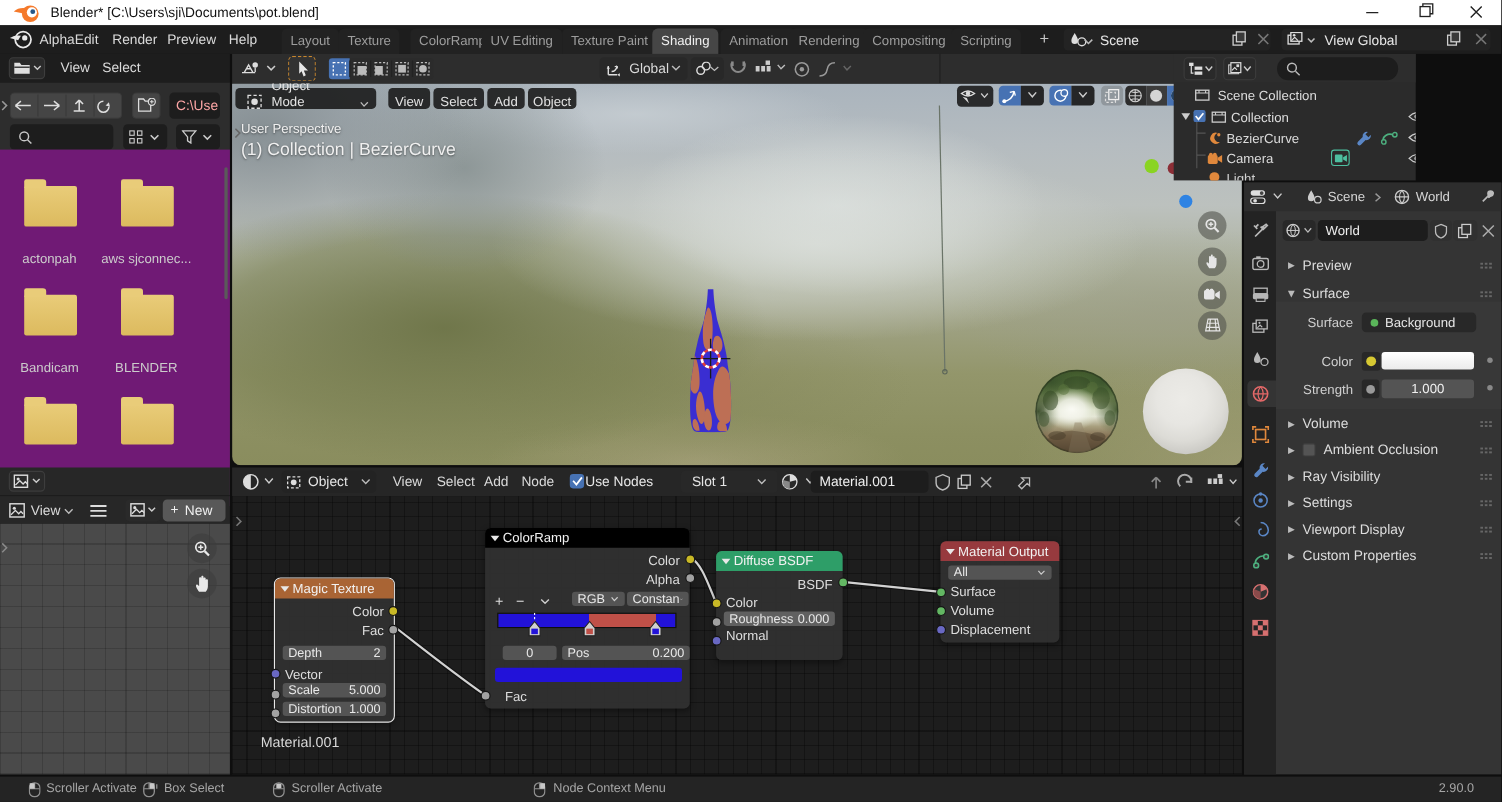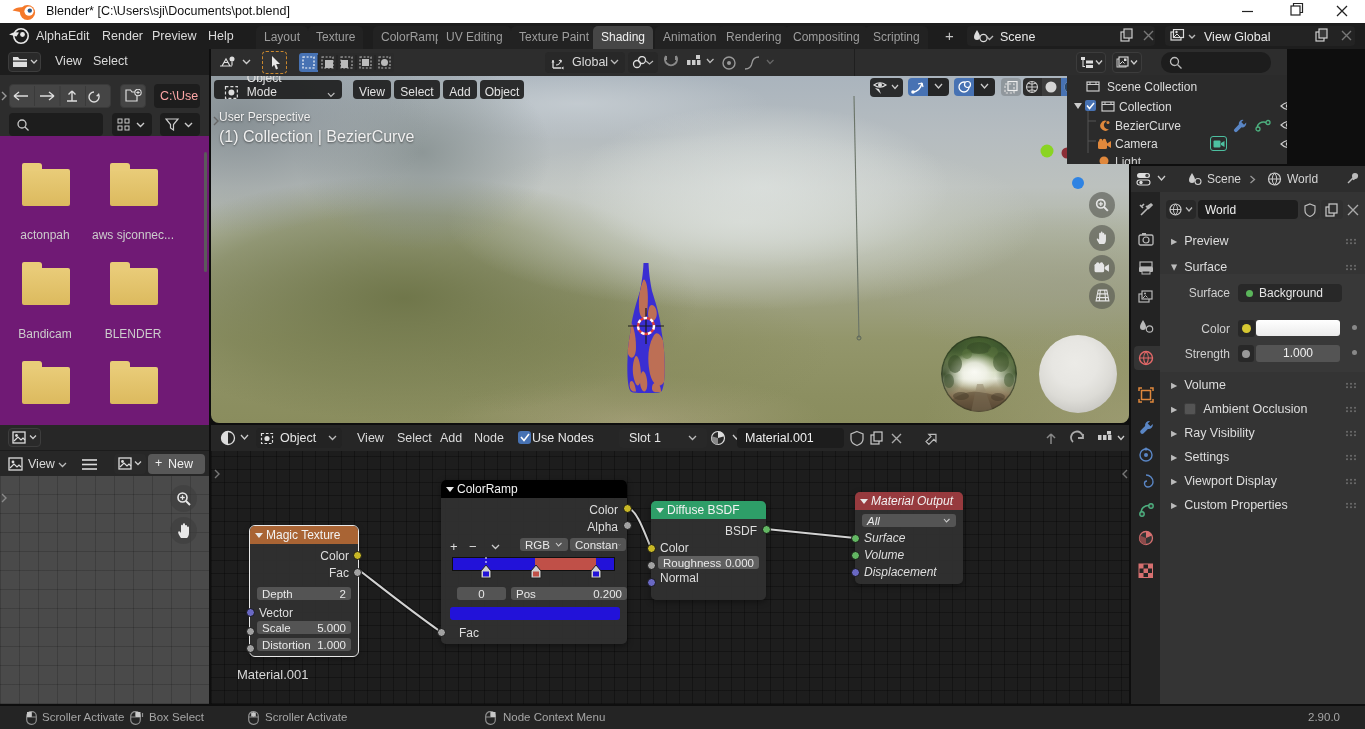--- a/index.html
+++ b/index.html
@@ -638,21 +638,21 @@
         <span>Roughness</span>
         <span>0.000</span>
       </div>
     <div class="nrow">Normal</div>
   </div>
   <div class="sock" style="left:551px;top:74px;background:#63b763"></div>
   <div class="sock" style="left:436px;top:93px;background:#c8b826"></div>
   <div class="sock" style="left:436px;top:110px;background:#a1a1a1"></div>
   <div class="sock" style="left:436px;top:127px;background:#6968c3"></div>
 
-  <div class="node" style="left:644px;top:41px;width:108px;height:92px;font-style:italic;">
+  <div class="node" style="left:644px;top:41px;width:108px;height:92px;">
     <div class="nhead" style="background:#973a3e">Material Output</div>
     <div class="nfield" style="margin-top:4px">
         <span>All</span>
         <svg width="8" height="6" viewBox="0 0 8 6">
           <path d="M1,1 l2.5,3 L6.5,1" fill="none" stroke="#ccc" stroke-width="1.1"></path>
         </svg>
       </div>
     <div class="nrow" style="margin-top:2px">Surface</div>
     <div class="nrow">Volume</div>
     <div class="nrow">Displacement</div>

